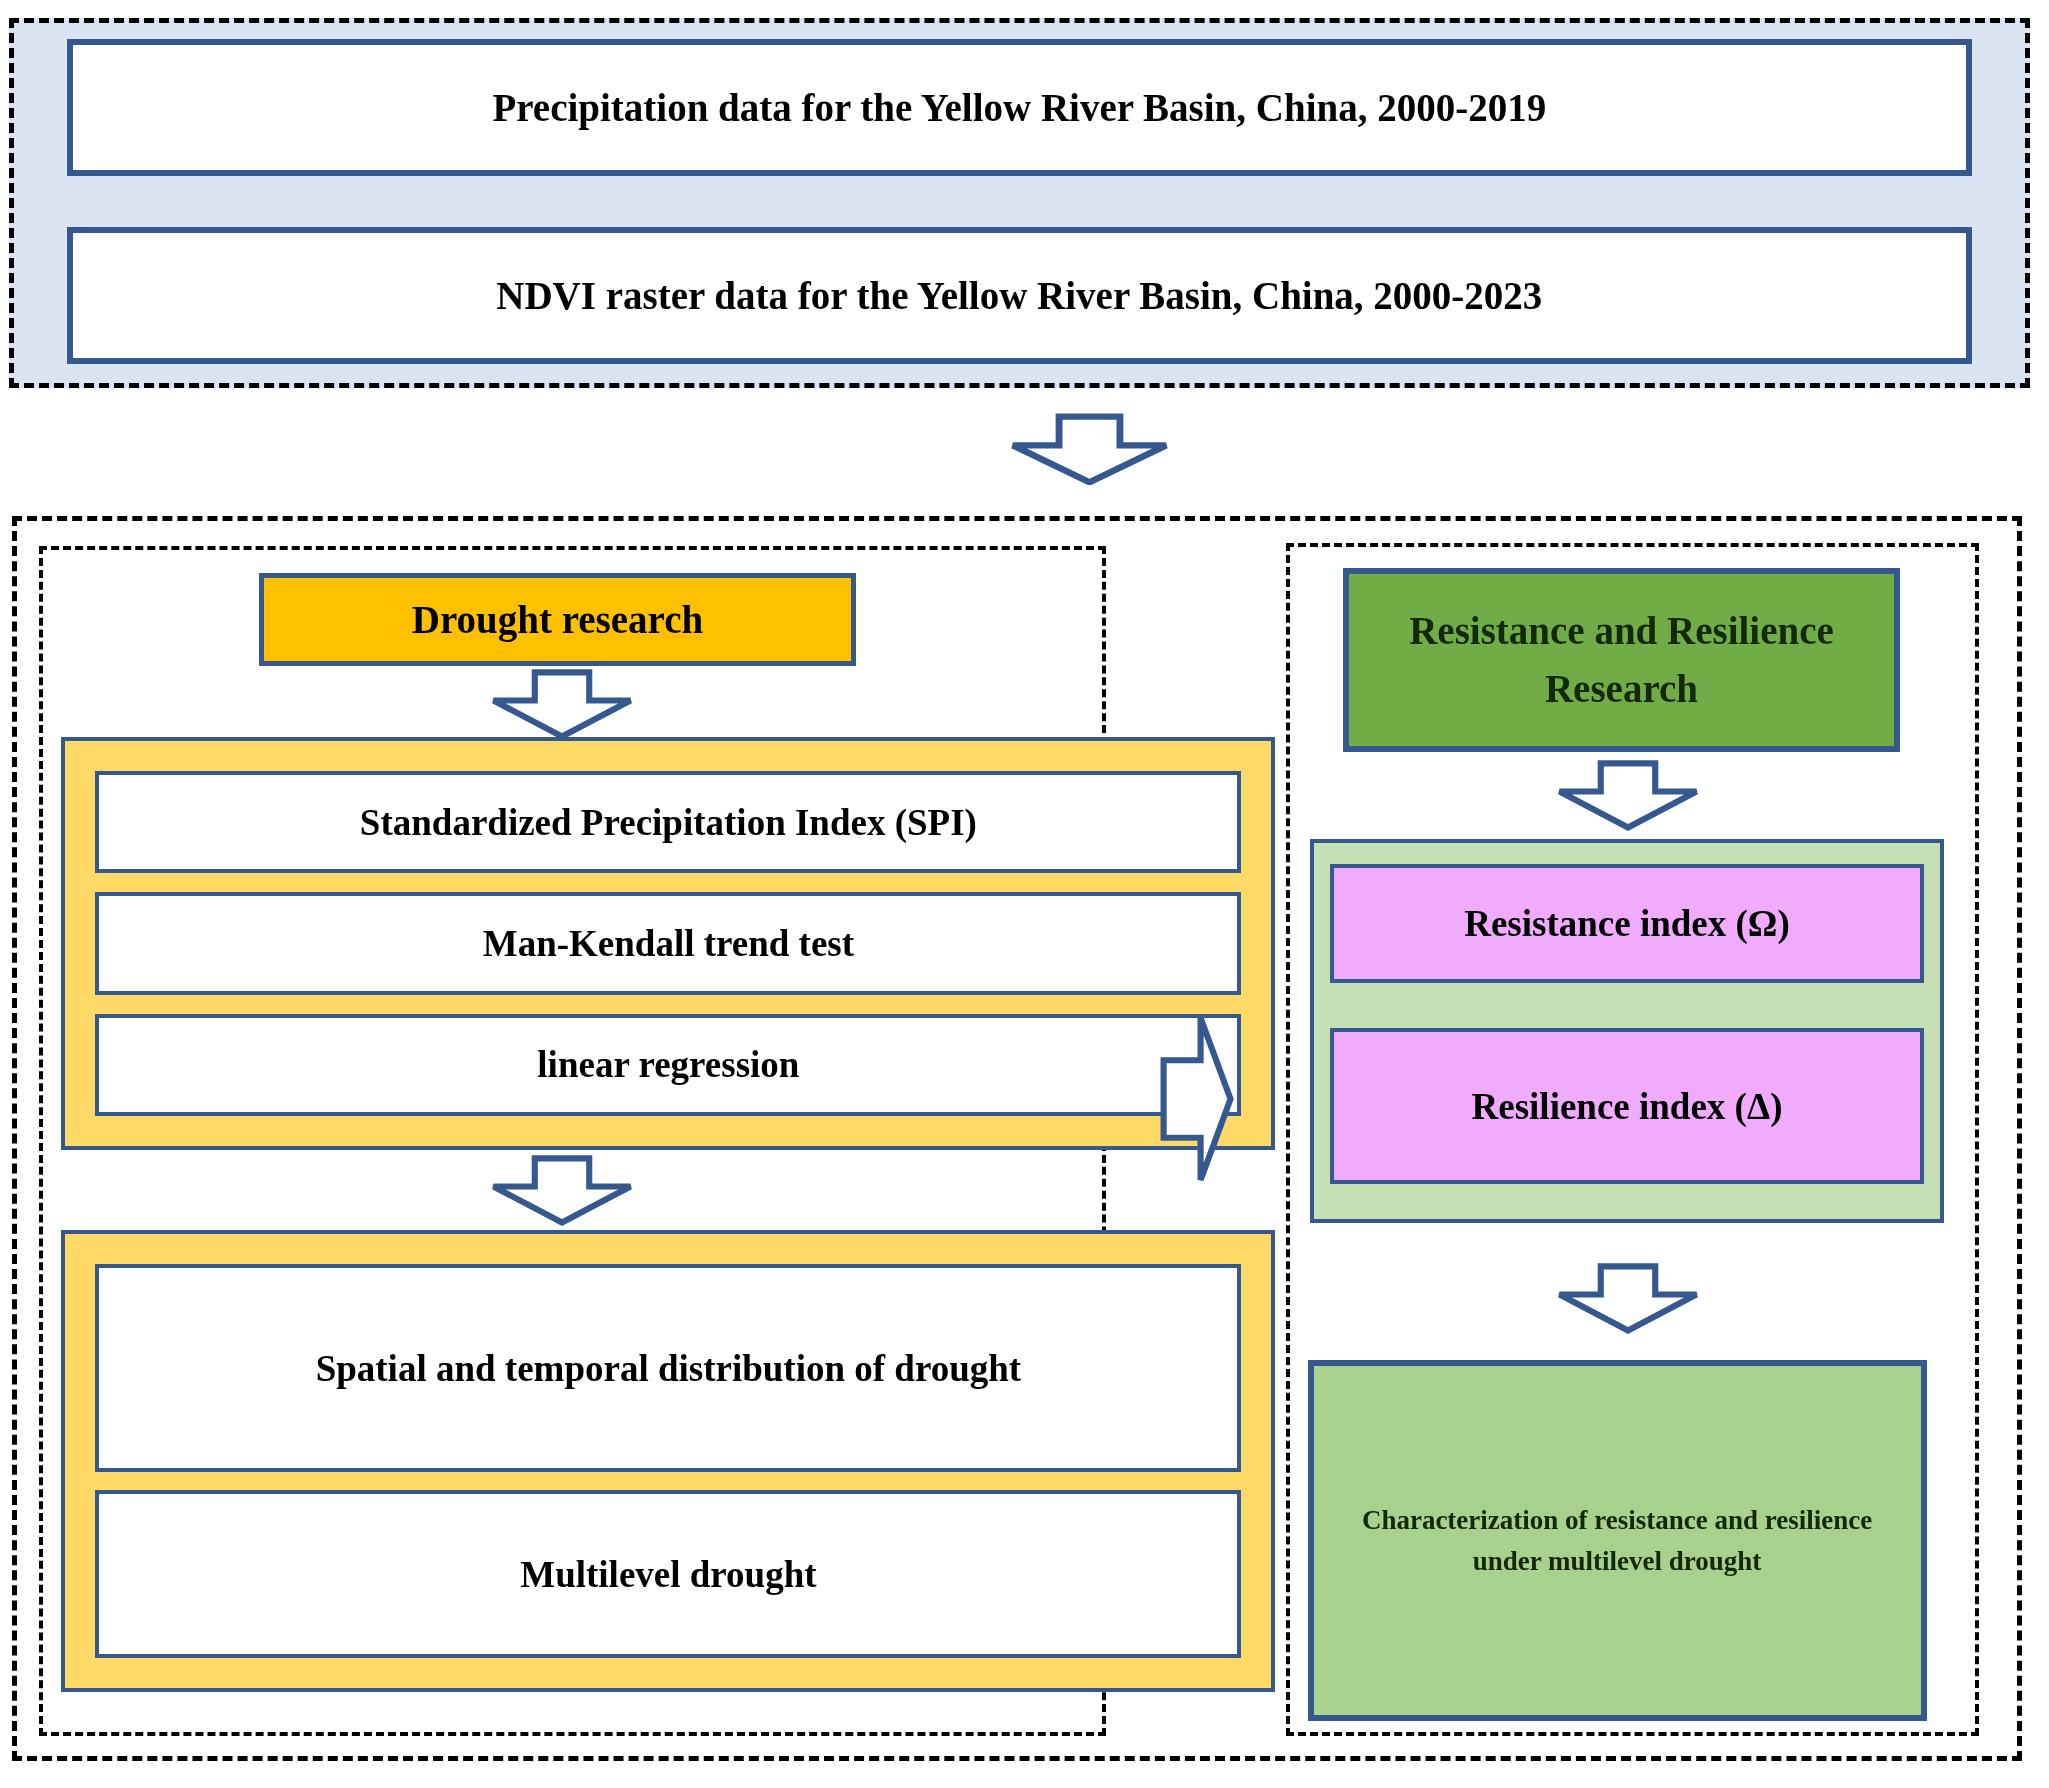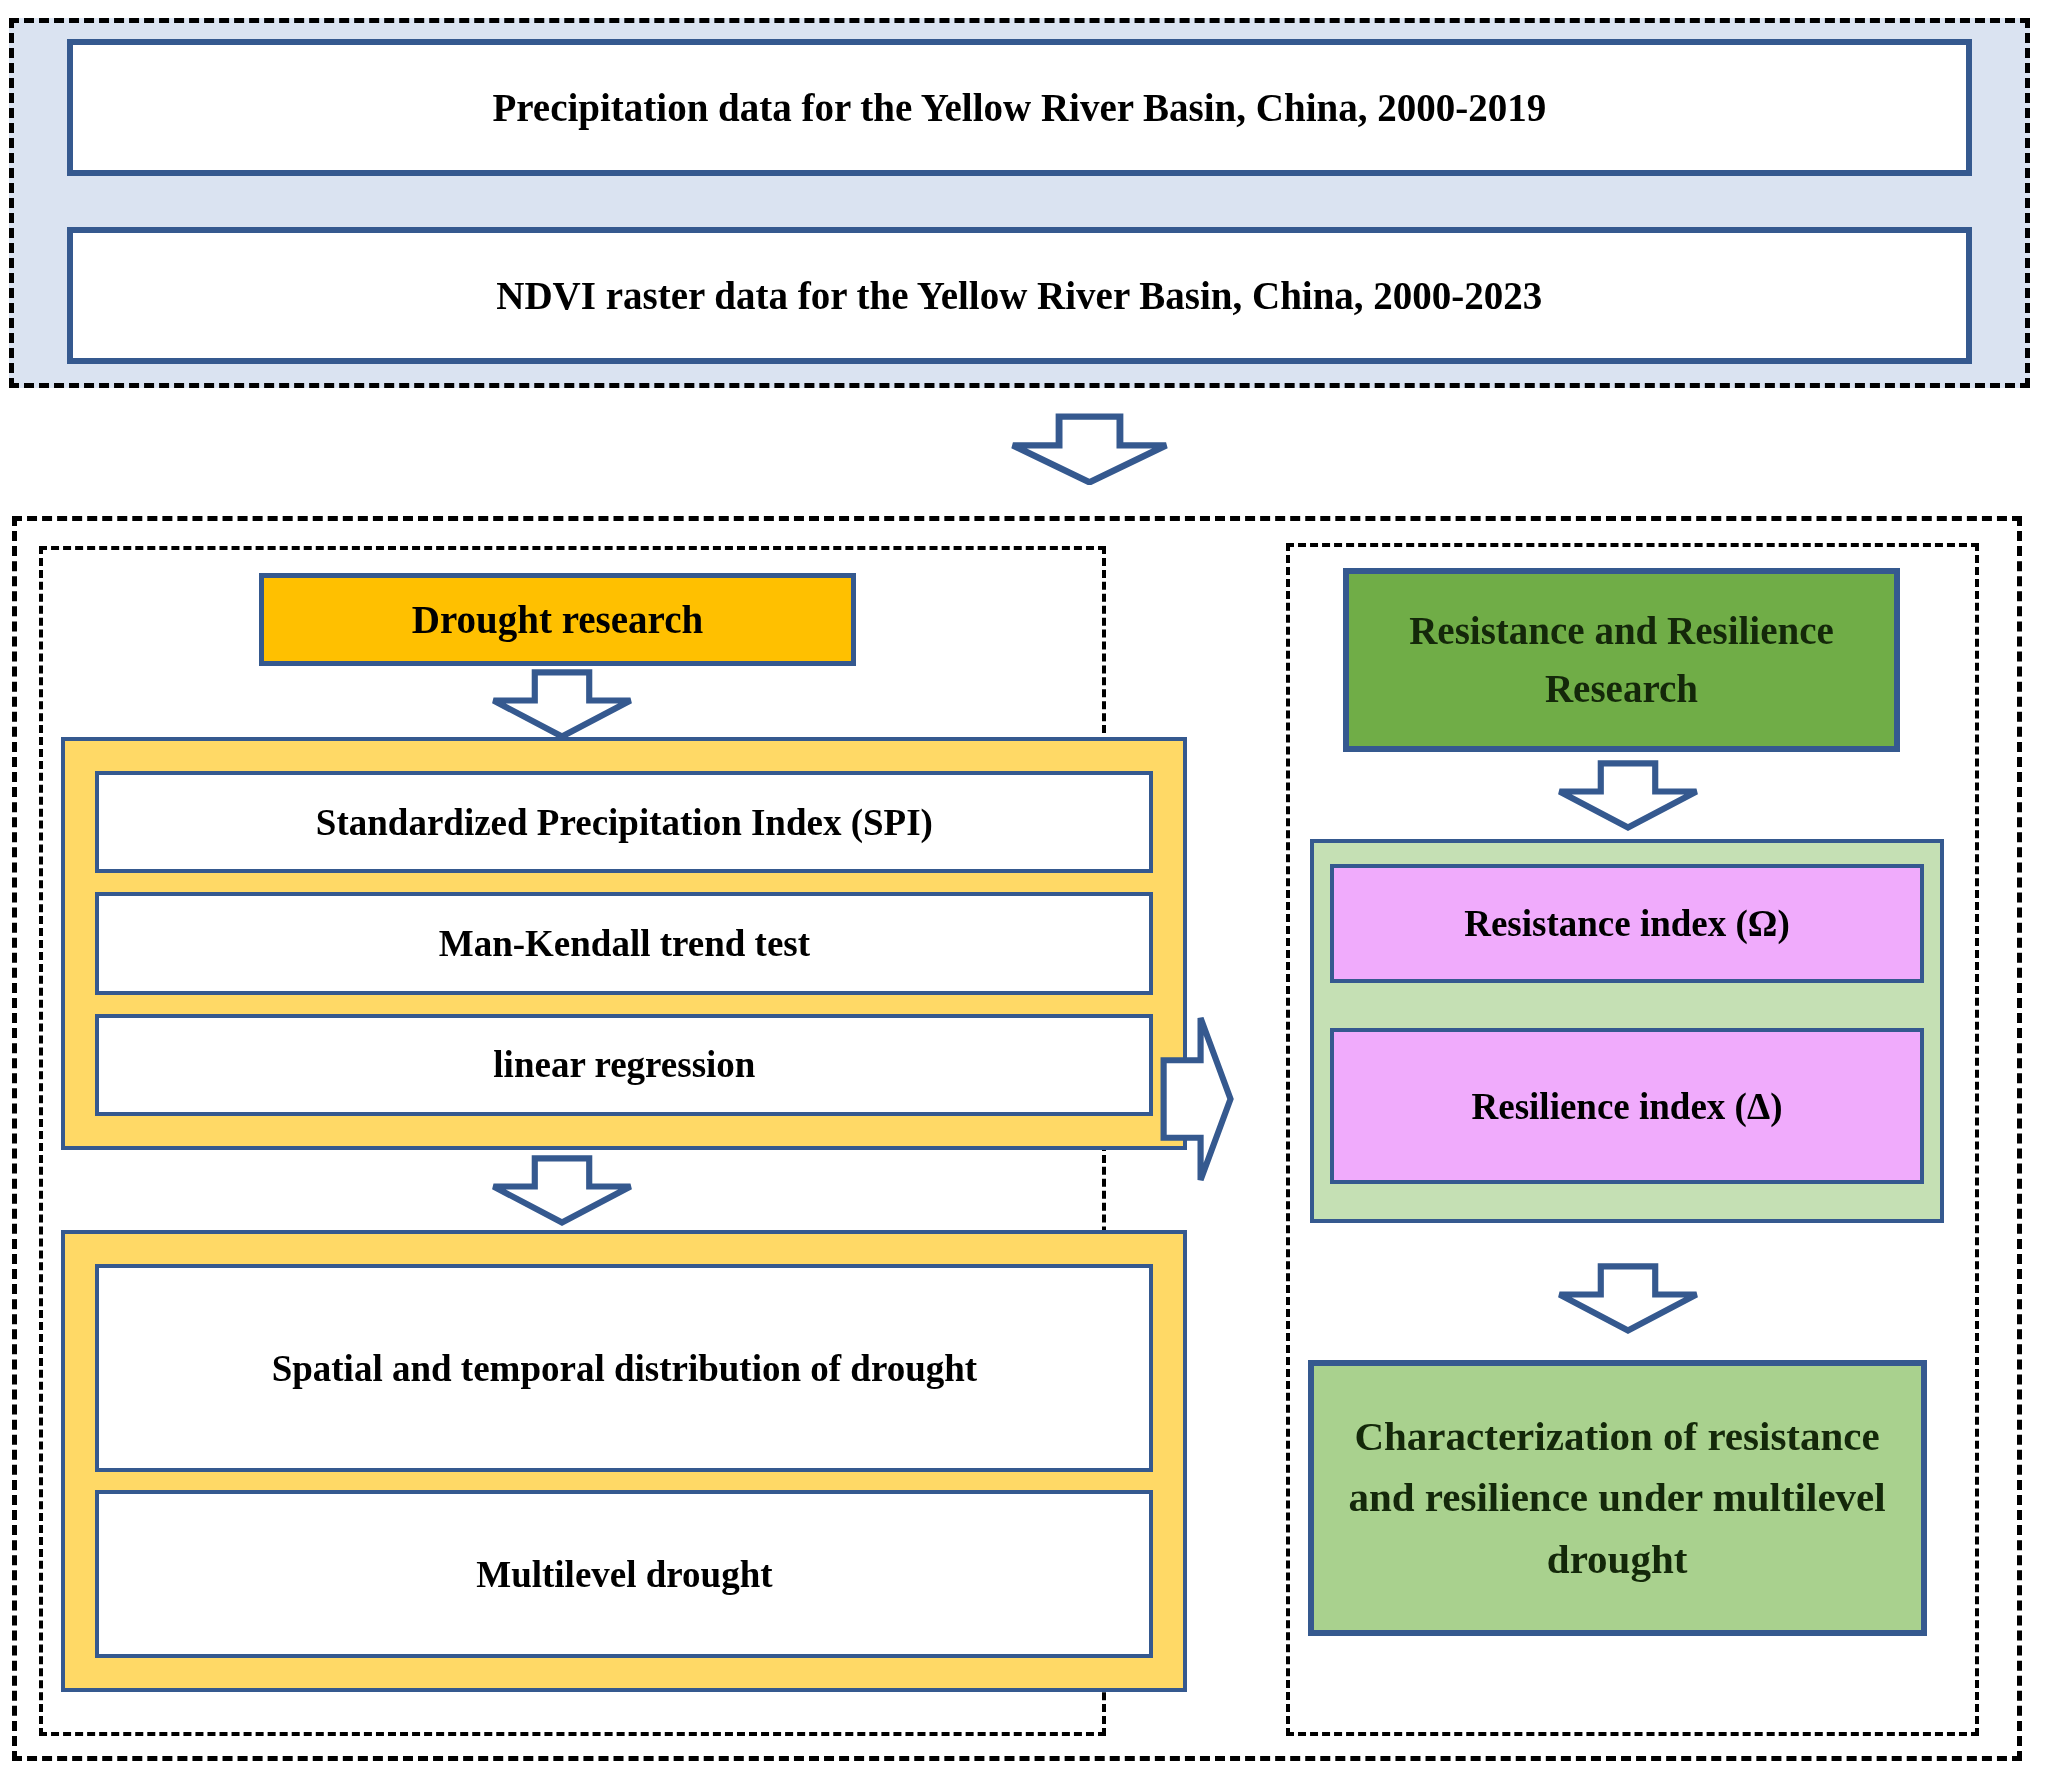--- a/index.html
+++ b/index.html
@@ -47,21 +47,21 @@
     left:39px;top:546px;width:1067px;height:1190px;
     border:4.4px dashed #000;
   }
   #drought-header{
     left:216px;top:23px;width:597px;height:93px;
     background:var(--orange);
     border:5.3px solid var(--blue-border);
     font-size:39px;
   }
   .yellow-container{
-    left:18.4px;width:1126px;
+    left:18.4px;width:1214px;
     background:var(--light-yellow);
     border:4.4px solid var(--blue-border);
     padding:30px;display:flex;flex-direction:column;gap:19.3px;
   }
   #methods-container{top:187px;height:413px;}
   #results-container{top:680px;height:462px;gap:18px;}
   .white-box{
     background:#fff;border:4.4px solid var(--blue-border);
     font-size:37px;flex:1;
   }
@@ -87,24 +87,24 @@
     display:flex;flex-direction:column;
   }
   .index-box{
     background:#f0abfc;border:4.4px solid var(--blue-border);
     font-size:37px;flex:none;
   }
   #resistance-index-box{height:119px;}
   #indices-spacer{flex:1;}
   #resilience-index-box{height:156px;}
   #outcome-box{
-    left:17.6px;top:813px;width:619px;height:276px;
+    left:17.6px;top:813px;width:619px;height:361px;
     background:var(--medium-green);
     border:6.1px solid var(--blue-border);
-    font-size:41px;line-height:1.5;color:var(--green-text);
+    font-size:27px;line-height:1.5;color:var(--green-text);
     padding:0 24.6px;
   }
 
   
   .arrow-svg{display:block;}
   #arrow-top{left:1009px;top:413px;}
   #arrow-left-1{left:447px;top:118px;}
   #arrow-left-2{left:447px;top:604px;}
   #arrow-right-1{left:266px;top:212px;}
   #arrow-right-2{left:266px;top:715px;}

